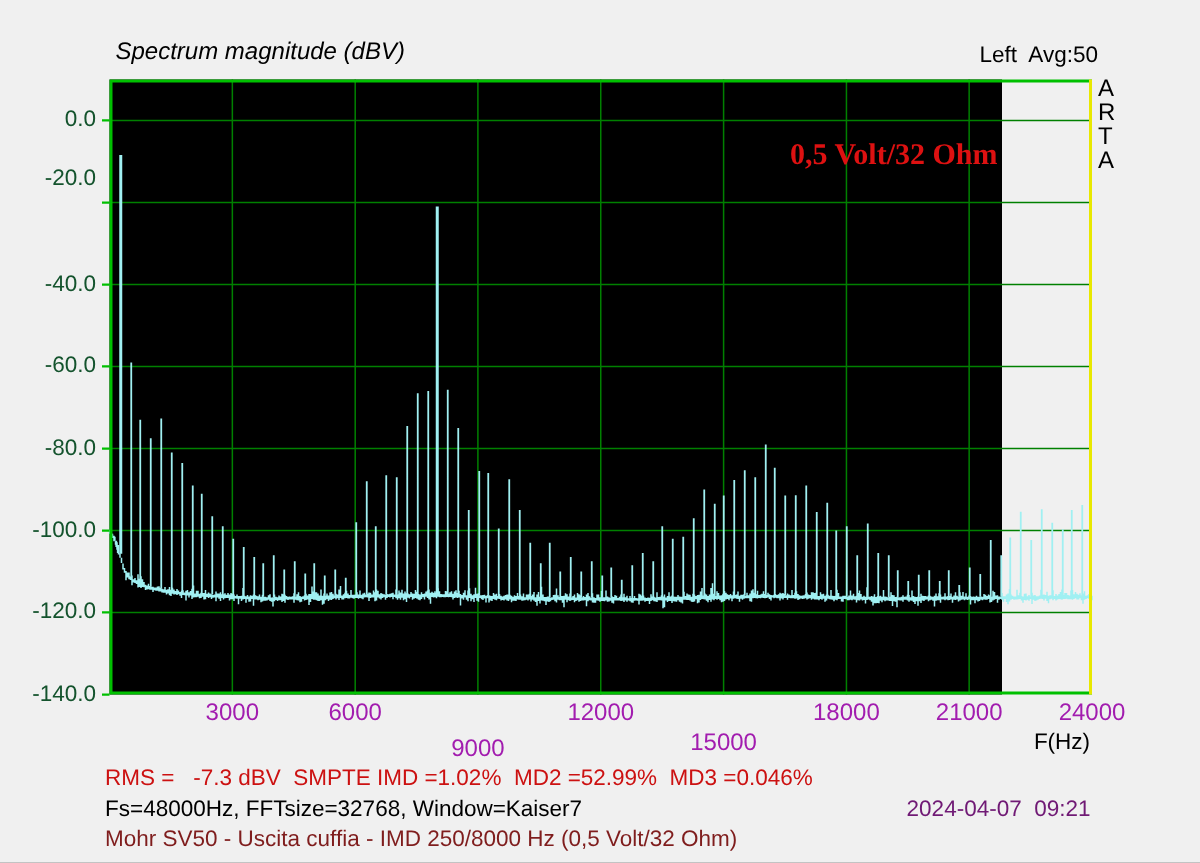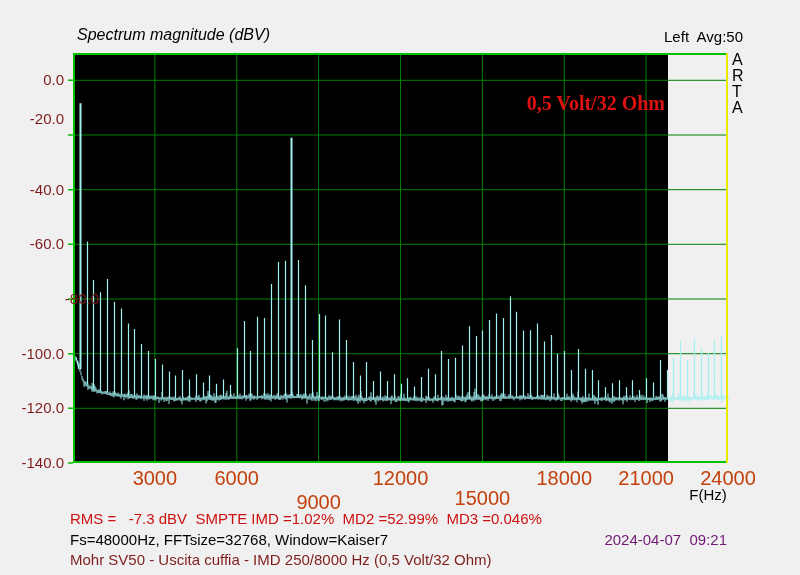--- a/index.html
+++ b/index.html
@@ -1,27 +1,27 @@
 <!DOCTYPE html>
 <html><head>
 <meta charset="utf-8">
 <style>
   html,body{margin:0;padding:0;background:#f0f0f0;}
   .screen{position:relative;width:800px;height:575px;background:#f0f0f0;
           font-family:"Liberation Sans",sans-serif;overflow:hidden;color:#000;}
   .plot-title{position:absolute;left:77px;top:26px;font-size:16px;color:#000;font-style:italic;}
-  .channel-label{position:absolute;right:57px;top:28px;font-size:15px;white-space:pre;color:#000;}
+  .channel-label{position:absolute;right:68px;top:28px;font-size:15px;white-space:pre;color:#000;}
   .plot{position:absolute;left:73px;top:53px;width:595px;height:410px;background:#000;}
   .plot svg{position:absolute;left:0;top:0;overflow:visible;}
   .overlay-red{position:absolute;right:76px;top:92px;font-family:"Liberation Serif",serif;
                font-weight:bold;font-size:20px;color:#dd1111;white-space:pre;}
   .logo{position:absolute;left:732px;top:52px;font-size:16px;line-height:16px;color:#000;}
   .logo span{display:block;text-align:left;}
-  .ytick{position:absolute;left:0;width:64px;text-align:right;font-size:15px;line-height:18px;color:#7f1d1d;}
-  .xtick{position:absolute;top:467px;width:70px;text-align:center;font-size:20px;color:#c2410c;}
+  .ytick{position:absolute;left:0;width:64px;text-align:right;font-size:15px;line-height:18px;color:#14532d;}
+  .xtick{position:absolute;top:467px;width:70px;text-align:center;font-size:16px;color:#a21caf;}
   .x-axis-title{position:absolute;left:678px;top:486px;width:60px;text-align:center;font-size:15px;color:#000;}
   .stats-line{position:absolute;left:70px;top:510px;font-size:15px;color:#cc1111;white-space:pre;}
   .settings-line{position:absolute;left:70px;top:531px;font-size:15px;color:#000;white-space:pre;}
   .datetime{position:absolute;right:73px;top:531px;font-size:15px;color:#701a75;white-space:pre;}
   .desc-line{position:absolute;left:70px;top:551px;font-size:15px;color:#7f1d1d;white-space:pre;}
   .mic-label{position:absolute;left:557px;top:551px;font-size:15px;color:#14532d;margin-top:42px;}
 </style>
 </head>
 <body>
 
@@ -48,21 +48,21 @@
     <span>R</span>
     <span>T</span>
     <span>A</span>
   </div>
 
   <div id="y-labels">
       <div class="ytick" style="top: 71.3333px;">0.0</div>
       <div class="ytick" style="top: 110px;">-20.0</div>
       <div class="ytick" style="top: 180.667px;">-40.0</div>
       <div class="ytick" style="top: 235.333px;">-60.0</div>
-      <div class="ytick" style="top: 290px; margin-left: 35px;">-80.0</div>
+      <div class="ytick" style="top: 290px;">-80.0</div>
       <div class="ytick" style="top: 344.667px;">-100.0</div>
       <div class="ytick" style="top: 399.333px;">-120.0</div>
       <div class="ytick" style="top: 454px;">-140.0</div>
     </div>
   <div id="x-labels">
       <div class="xtick" style="left: 119.875px;">3000</div>
       <div class="xtick" style="left: 201.75px;">6000</div>
       <div class="xtick" style="left: 283.625px; margin-top: 24px;">9000</div>
       <div class="xtick" style="left: 365.5px;">12000</div>
       <div class="xtick" style="left: 447.375px; margin-top: 20px;">15000</div>

